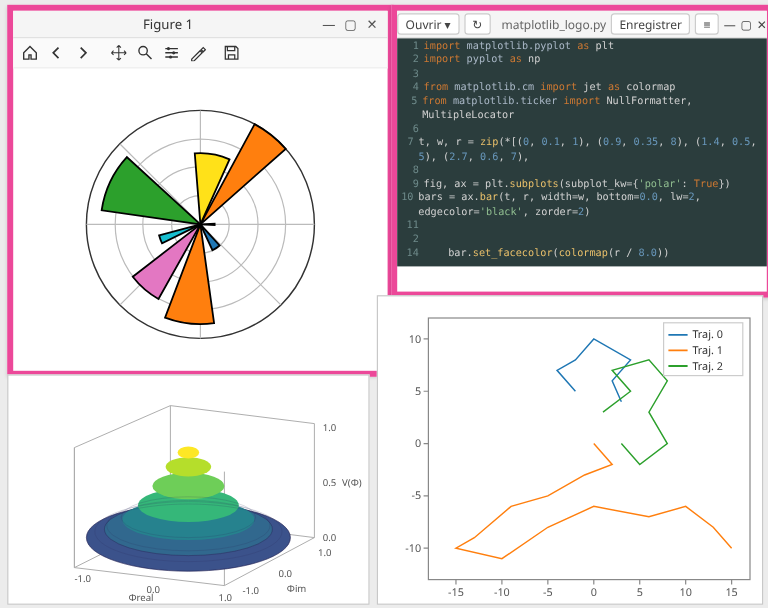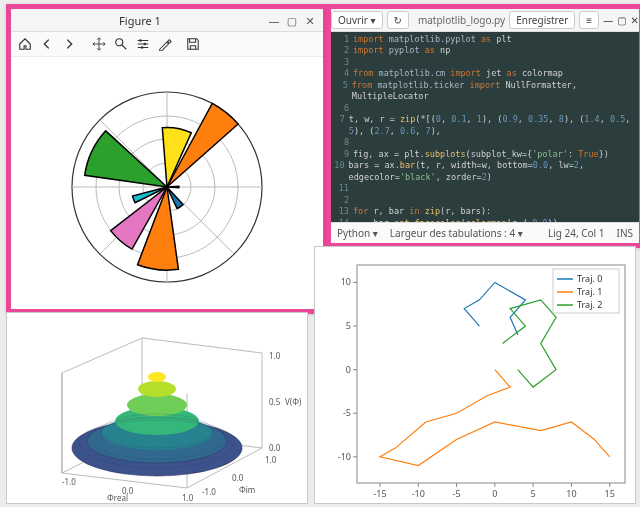--- a/index.html
+++ b/index.html
@@ -173,35 +173,24 @@
       </div>
       <div class="line">
         <span class="gutter">11</span>
         <span></span>
       </div>
       <div class="line">
         <span class="gutter">2</span>
         <span></span>
       </div>
       <div class="line">
-        <span class="gutter">13</span>
-        <span><span class="kw">for</span> r, bar <span class="kw">in</span> <span class="fn">zip</span>(r, bars):</span>
-      </div>
-      <div class="line">
         <span class="gutter">14</span>
         <span>&nbsp;&nbsp;&nbsp;&nbsp;bar.<span class="fn">set_facecolor</span>(<span class="fn">colormap</span>(r / <span class="num">8.0</span>))</span>
       </div>
     </div>
-  <div class="status">
-    <span>Python ▾</span>
-    <span>Largeur des tabulations : 4 ▾</span>
-    <span class="spacer"></span>
-    <span>Lig 24, Col 1</span>
-    <span>INS</span>
-  </div>
 </div>
 
 <div class="plot" style="left:6px;top:312px;width:300px;height:190px">
   <svg width="300" height="190" viewBox="0 0 300 190">
 
     <g stroke="#aaa" stroke-width="0.8" fill="none">
       <path d="M55 160 L180 175 L255 135 L255 40 L135 25 L55 60 Z"></path>
       <path d="M55 160 L55 60 M180 175 L180 80 M255 135 L135 120 L55 160 M135 120 L135 25"></path>
     </g>
 

